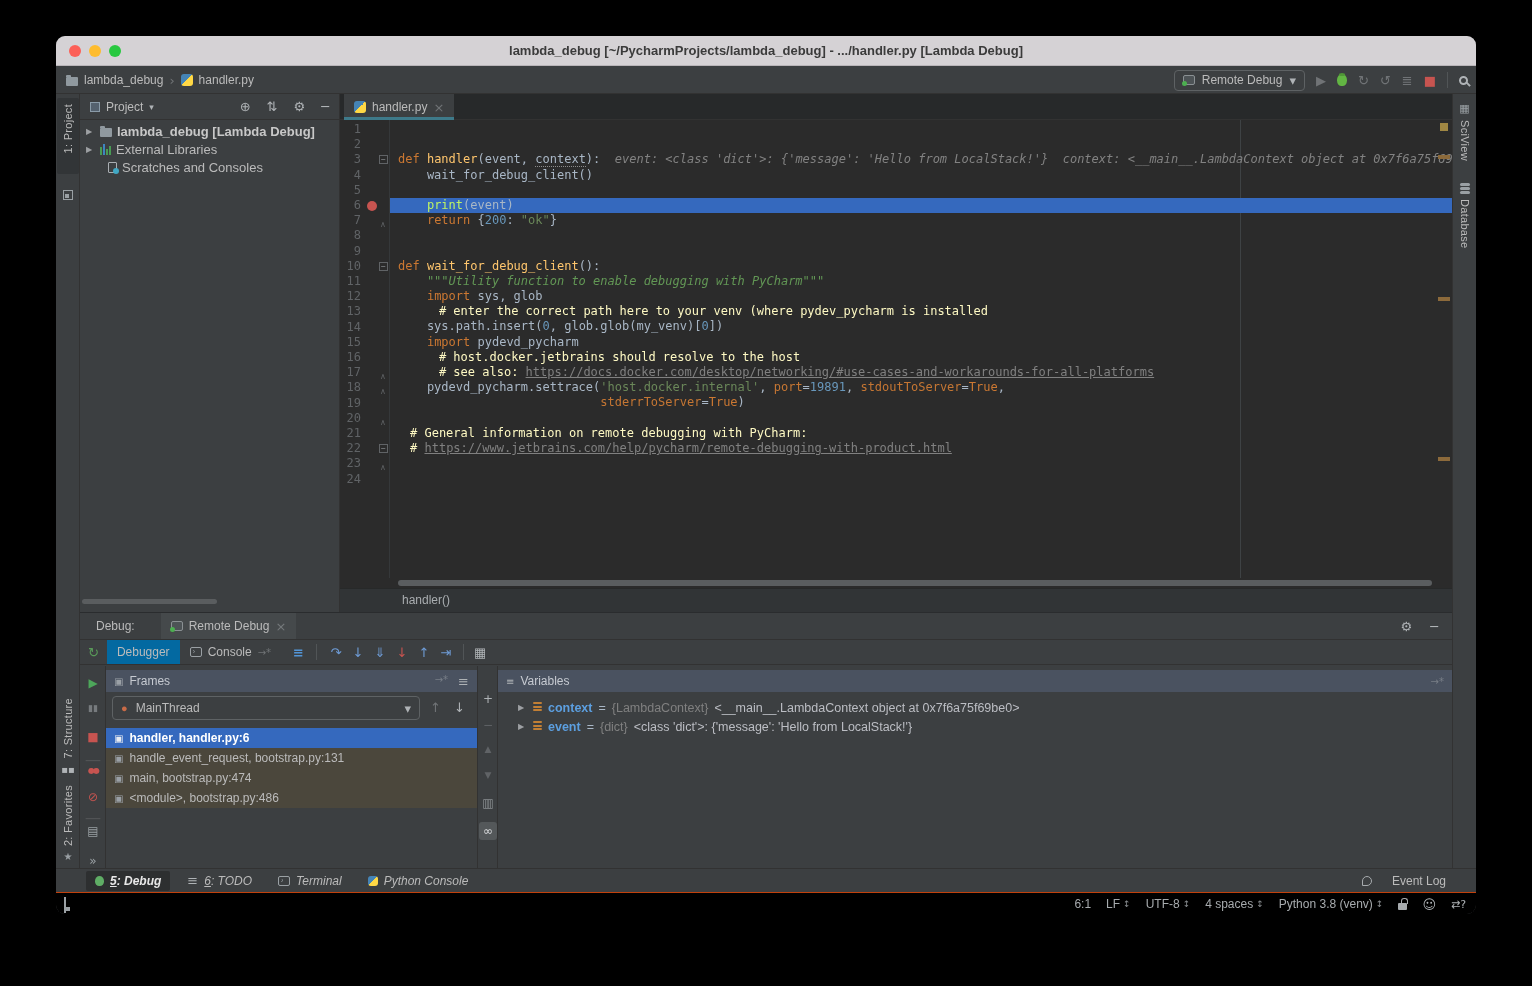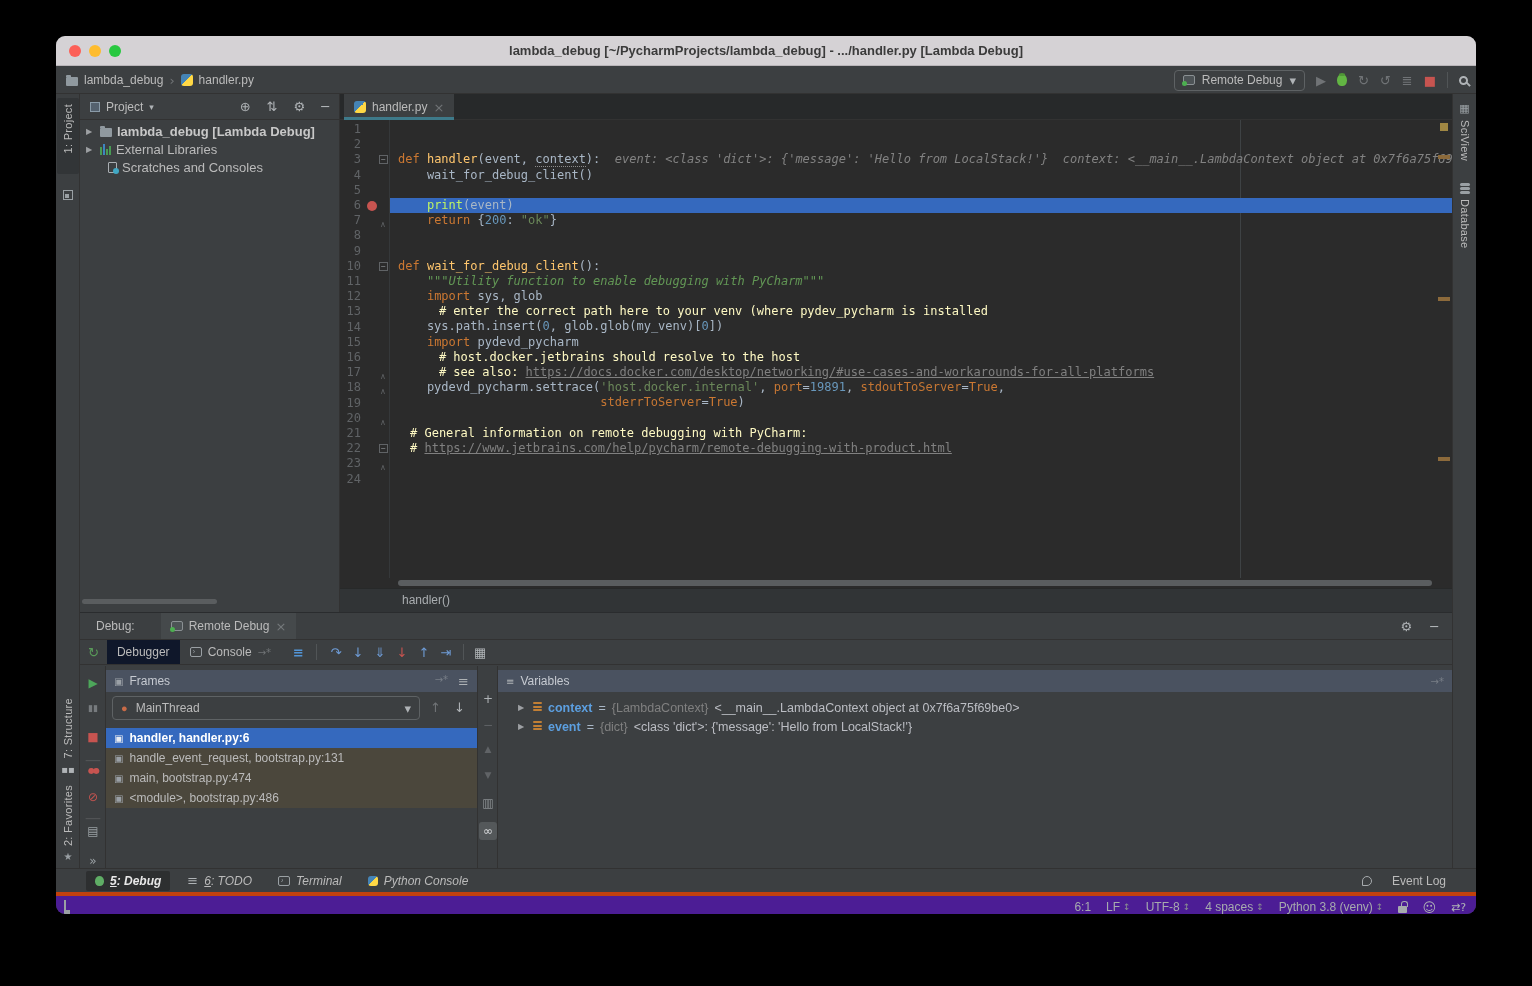--- a/index.html
+++ b/index.html
@@ -81,21 +81,21 @@
     border-top:1px solid #272929; color:#A9ADB0; font-size:12px; line-height:23px; padding-left:62px; }
 
   
   .debug { position:absolute; left:24px; right:24px; top:518px; bottom:0; background:#3C3F41; border-top:1px solid #2A2C2E; }
   .dbg-head { position:absolute; left:0; right:0; top:0; height:26px; display:flex; align-items:center;
     font-size:12px; color:#BBB; }
   .dbg-tab { display:flex; align-items:center; gap:6px; background:#45494B; height:26px; padding:0 10px; margin-left:26px; }
   .dbg-toolbar { position:absolute; left:0; right:0; top:26px; height:26px; border-top:1px solid #323232;
     border-bottom:1px solid #323232; display:flex; align-items:center; font-size:12px; color:#BBB; }
   .dtab { height:24px; display:flex; align-items:center; gap:6px; padding:0 10px; }
-  .dtab.active { background:#0f172a; }
+  .dtab.active { background:#0369a1; }
   .stepic { font-family:"DejaVu Sans",sans-serif; font-size:13px; color:#6E9BD5; width:22px; text-align:center; }
   .dbg-content { position:absolute; left:0; right:0; top:53px; bottom:0; }
   .dbgstripe { position:absolute; left:0; top:0; bottom:0; width:26px; border-right:1px solid #323232; }
   .dsic { position:absolute; left:0; width:26px; text-align:center; font-family:"DejaVu Sans",sans-serif; font-size:12px; }
   .frames { position:absolute; left:26px; width:372px; top:0; bottom:0; border-right:1px solid #323232; }
   .phead2 { position:absolute; left:0; right:0; top:4px; height:22px; background:#4A5260; display:flex;
     align-items:center; gap:6px; padding:0 8px; font-size:12px; color:#C6CAD1; }
   .combo2 { position:absolute; left:6px; top:30px; width:308px; height:24px; border:1px solid #5E6264;
     border-radius:4px; display:flex; align-items:center; gap:8px; padding:0 8px; color:#BBB; font-size:12px; }
   .frow { position:absolute; left:0; right:0; height:20px; display:flex; align-items:center; gap:6px;
@@ -113,22 +113,22 @@
   .vtype { color:#808080; }
   .varico { display:inline-block; width:9px; }
   .varico i { display:block; height:2px; background:#C27F34; margin-bottom:1.5px; border-radius:1px; }
 
   
   .toolbottom { position:absolute; left:0; right:0; top:832px; height:24px; background:#3C3F41;
     border-top:1px solid #323232; display:flex; align-items:center; font-size:12px; color:#BBB; padding-left:30px; gap:4px; }
   .tbtn { display:flex; align-items:center; gap:6px; height:20px; padding:0 9px; border-radius:2px; }
   .tbtn.active { background:#2D2F30; color:#E8E8E8; font-weight:bold; }
   .eventlog { position:absolute; right:30px; display:flex; align-items:center; gap:20px; }
-  .statusbar { position:absolute; left:0; right:0; top:856px; height:22px; background:#4c1d95;
-    border-top:4px solid #c2410c; font-size:12px; color:#A7ABAE; }
+  .statusbar { position:absolute; left:0; right:0; top:856px; height:22px; background:#000000;
+    border-top:1px solid #c2410c; font-size:12px; color:#A7ABAE; }
   .statusright { position:absolute; right:10px; top:0; height:22px; display:flex; align-items:center; gap:15px; }
   .chev { font-size:9px; color:#8A8E91; font-family:"DejaVu Sans",sans-serif; }
 
   
   .pyicon { width:12px; height:12px; border-radius:3px; background:linear-gradient(135deg,#4584B6 50%,#FFD845 50%); }
   .folderic { width:12px; height:9px; background:#90999F; border-radius:1px; position:relative; margin-top:2px; }
   .folderic::before { content:''; position:absolute; top:-2px; left:0; width:5px; height:2px; background:#90999F; border-radius:1px 1px 0 0; }
   .libsic { display:flex; align-items:flex-end; gap:1px; height:11px; }
   .libsic i { width:2px; background:#499C54; display:block; }
   .libsic i:nth-child(2){ background:#3E86C0; height:11px !important; }

